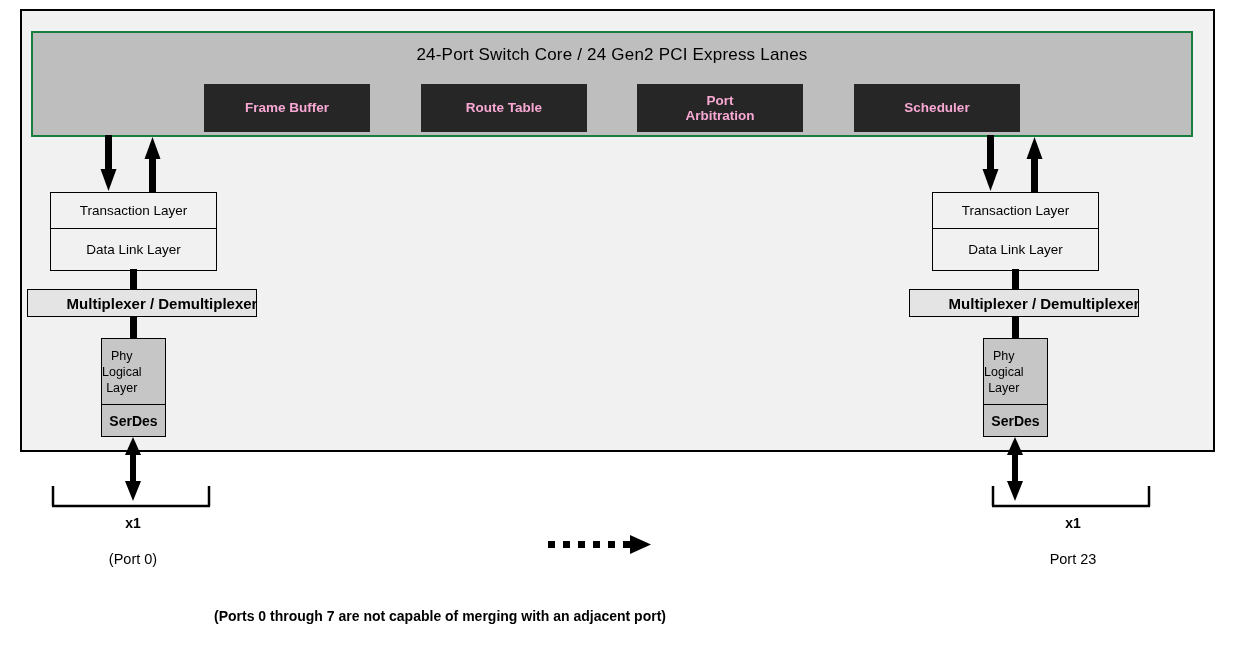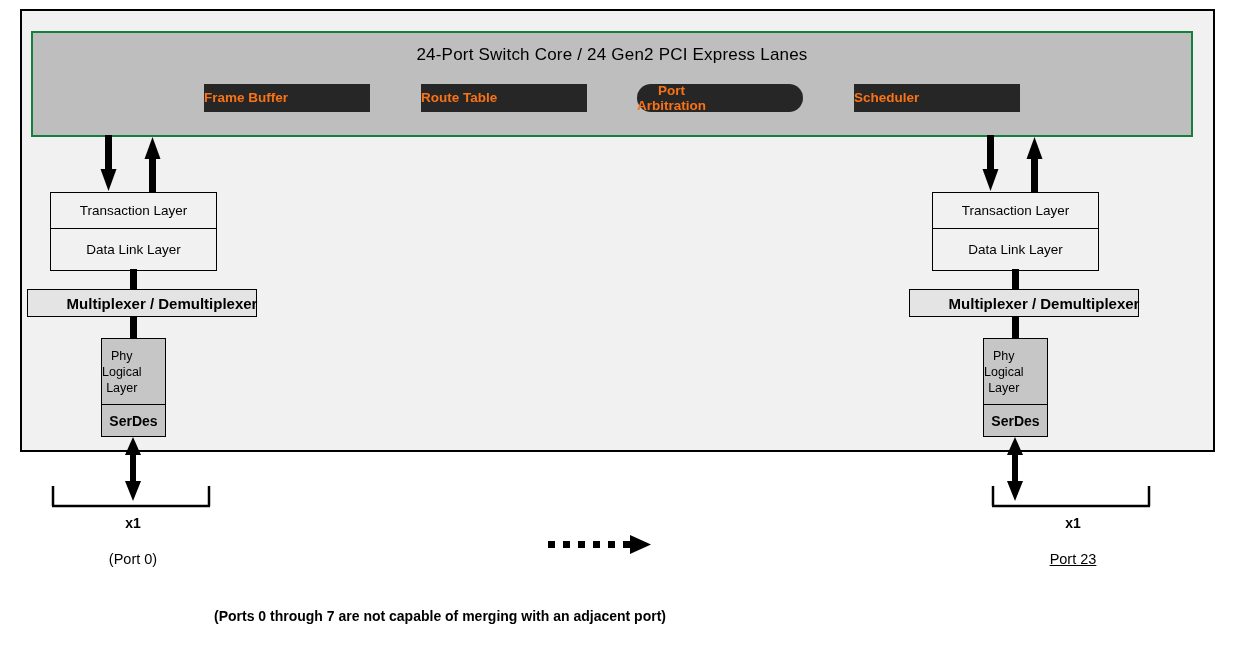--- a/index.html
+++ b/index.html
@@ -51,34 +51,35 @@
     top: 12px;
     width: 100%;
     text-align: center;
     font-size: 17px;
     letter-spacing: 0.2px;
     white-space: nowrap;
   }
   .core-block {
     position: absolute;
     top: 51px;
-    height: 28px;
+    height: 48px;
     background: #262626;
-    color: #f97316;
+    color: #f9a8d4;
     font-size: 13.5px;
     font-weight: bold;
     display: flex;
     align-items: center;
+    justify-content: center;
     text-align: center;
     line-height: 1.12;
     box-sizing: border-box;
   }
   .cb0 { left: 171px; width: 166px; }
   .cb1 { left: 388px; width: 166px; }
-  .cb2 { left: 604px; width: 166px; border-radius: 19px; }
+  .cb2 { left: 604px; width: 166px; }
   .cb3 { left: 821px; width: 166px; }
 
   
   .port-stack { position: absolute; top: 0; }
   .stack-left  { left: 20px; }
   .stack-right { left: 902px; }
 
   .layer-box {
     position: absolute;
     background: #f1f1f1;
@@ -305,21 +306,21 @@
   </div>
 
   <svg class="bracket-svg" style="left:990px; top:486px;" width="170" height="26">
     <g stroke="#000000" stroke-width="2.5" fill="none">
       <line x1="3" y1="0" x2="3" y2="20"></line>
       <line x1="159" y1="0" x2="159" y2="20"></line>
       <line x1="2" y1="20" x2="160" y2="20"></line>
     </g>
   </svg>
   <div class="lane-label" style="left:993px; top:515px; width:160px;">x1</div>
-  <div class="port-label" style="left:993px; top:551px; width:160px;text-decoration:underline;">Port 23</div>
+  <div class="port-label" style="left:993px; top:551px; width:160px;">Port 23</div>
 
   <svg class="ellipsis-arrow" width="110" height="24">
     <g fill="#000000">
       <rect x="0" y="8" width="7" height="7"></rect>
       <rect x="15" y="8" width="7" height="7"></rect>
       <rect x="30" y="8" width="7" height="7"></rect>
       <rect x="45" y="8" width="7" height="7"></rect>
       <rect x="60" y="8" width="7" height="7"></rect>
       <rect x="75" y="8" width="7" height="7"></rect>
       <polygon points="82,2 103,11.5 82,21"></polygon>

